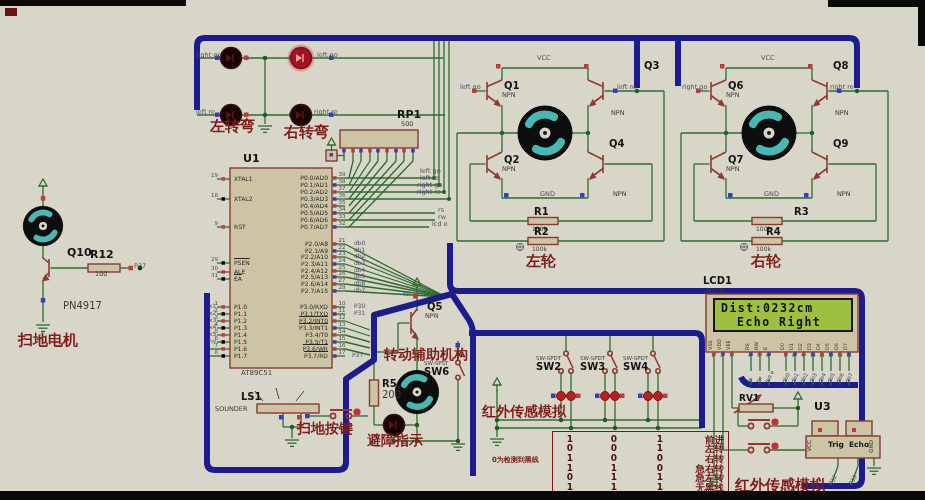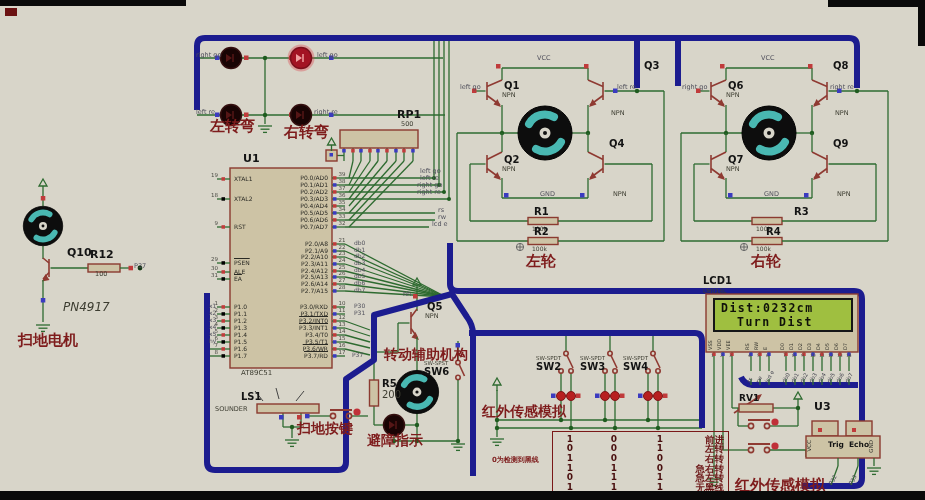--- a/index.html
+++ b/index.html
@@ -582,21 +582,21 @@
       <span class="lb c" style="left: 367px; top: 433px; font-size: 14px;">避障指示</span>
       <span class="lb c" style="left: 482px; top: 404px; font-size: 14px;">红外传感模拟</span>
       <span class="lb c" style="left: 526px; top: 254px; font-size: 15px;">左轮</span>
       <span class="lb c" style="left: 751px; top: 254px; font-size: 15px;">右轮</span>
       <span class="lb c" style="left: 735px; top: 478px; font-size: 15px;">红外传感模拟</span>
       <span class="lb r" style="left: 397px; top: 109px; font-size: 11px;">RP1</span>
       <span class="lb v" style="left: 401px; top: 121px; font-size: 6.5px;">500</span>
       <span class="lb r" style="left: 243px; top: 153px; font-size: 11px;">U1</span>
       <span class="lb v" style="left: 241px; top: 370px; font-size: 7px;">AT89C51</span>
       <span class="lb r" style="left: 67px; top: 247px; font-size: 11px;">Q10</span>
-      <span class="lb v" style="left: 63px; top: 301px; font-size: 12px; font-style: italic;">PN4917</span>
+      <span class="lb v" style="left: 63px; top: 301px; font-size: 10px;">PN4917</span>
       <span class="lb r" style="left: 90px; top: 249px; font-size: 11px;">R12</span>
       <span class="lb v" style="left: 95px; top: 271px; font-size: 6.5px;">100</span>
       <span class="lb n" style="left: 134px; top: 263px; font-size: 6.5px;">P37</span>
       <span class="lb r" style="left: 241px; top: 392px; font-size: 10px;">LS1</span>
       <span class="lb v" style="left: 215px; top: 406px; font-size: 6.5px;">SOUNDER</span>
       <span class="lb r" style="left: 427px; top: 302px; font-size: 10px;">Q5</span>
       <span class="lb v" style="left: 425px; top: 313px; font-size: 6.5px;">NPN</span>
       <span class="lb n" style="left: 403px; top: 291px; font-size: 6.5px;">hh</span>
       <span class="lb v" style="left: 424px; top: 361px; font-size: 5.5px;">SW-SPST</span>
       <span class="lb r" style="left: 424px; top: 367px; font-size: 10px;">SW6</span>
@@ -789,21 +789,21 @@
       <span class="lb vr" style="left: 829px; top: 380px; font-size: 5.5px;">db5</span>
       <span class="lb vt" style="left: 834px; top: 334px; font-size: 5px; height: 16px;">D6</span>
       <span class="pinnum" style="left: 837px; top: 353.5px; font-size: 4.5px;">13</span>
       <span class="lb vr" style="left: 838px; top: 380px; font-size: 5.5px;">db6</span>
       <span class="lb vt" style="left: 843px; top: 334px; font-size: 5px; height: 16px;">D7</span>
       <span class="pinnum" style="left: 846px; top: 353.5px; font-size: 4.5px;">14</span>
       <span class="lb vr" style="left: 847px; top: 380px; font-size: 5.5px;">db7</span>
     </div>
 
 <div id="lcdline1">Dist:0232cm</div>
-<div id="lcdline2">Turn Dist</div>
+<div id="lcdline2">Echo Right</div>
 
 <div id="ttable">
       <span class="tb" style="left: 8px; top: 2.5px;">1</span>
       <span class="tb" style="left: 52px; top: 2.5px;">0</span>
       <span class="tb" style="left: 98px; top: 2.5px;">1</span>
       <span class="tr" style="top: 2.5px;">前进</span>
       <span class="tb" style="left: 8px; top: 12.2px;">0</span>
       <span class="tb" style="left: 52px; top: 12.2px;">0</span>
       <span class="tb" style="left: 98px; top: 12.2px;">1</span>
       <span class="tr" style="top: 12.2px;">左转</span>

